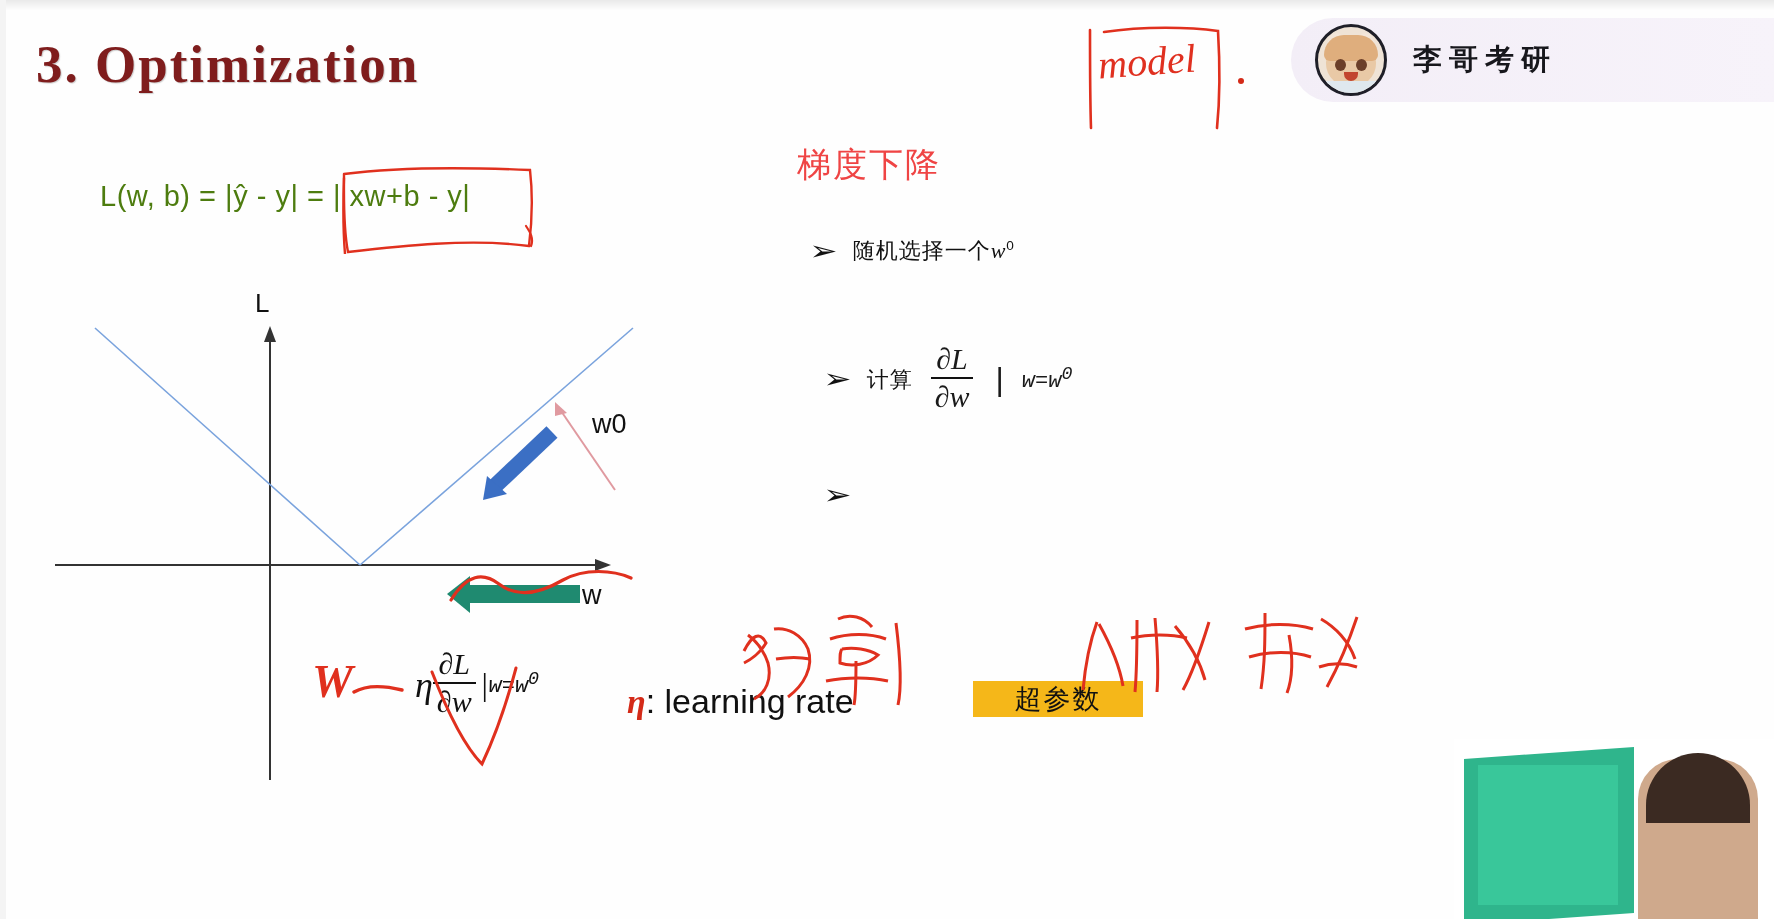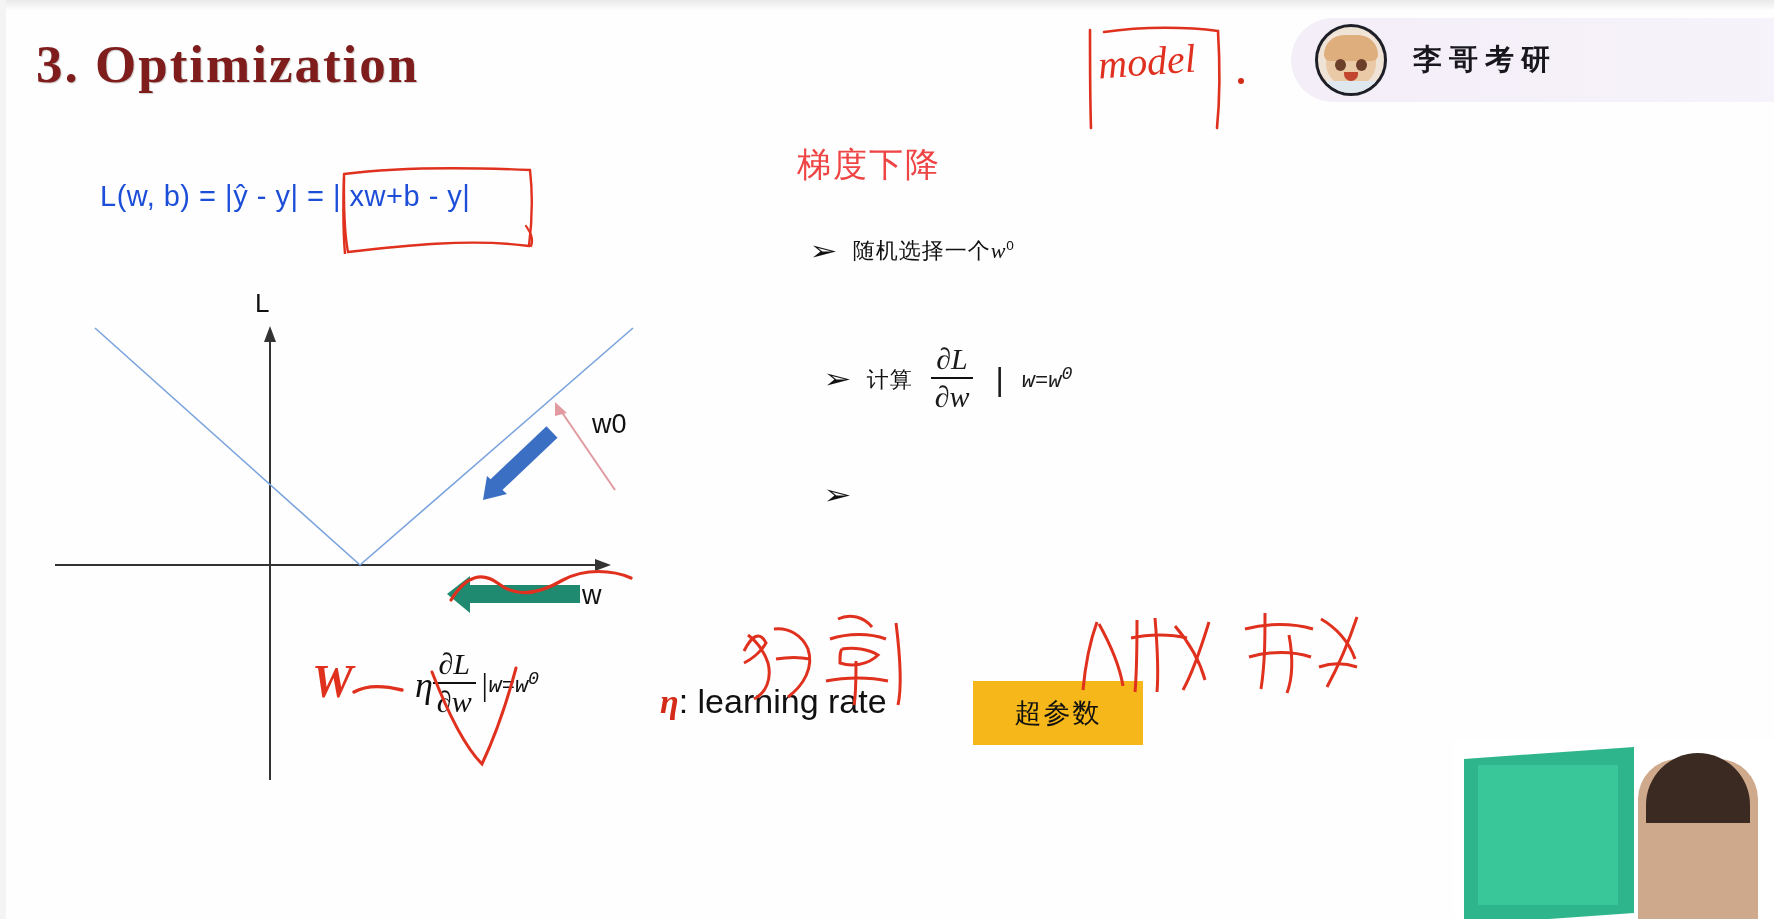--- a/index.html
+++ b/index.html
@@ -10,21 +10,21 @@
   .topfade{position:absolute;left:0;top:0;width:100%;height:10px;
            background:linear-gradient(#e9e9e9,#fdfdfd);}
   .leftedge{position:absolute;left:0;top:0;width:6px;height:919px;background:#f4f4f4;}
 
   
   .title{position:absolute;left:36px;top:34px;font-family:"Liberation Serif","DejaVu Serif",serif;
          font-weight:bold;font-size:53px;letter-spacing:2px;color:#7f1d1d;
          text-shadow:1px 1px 1px rgba(120,120,120,.35);}
 
   
-  .losseq{position:absolute;left:100px;top:180px;font-size:29px;letter-spacing:.5px;color:#1d4ed8;
+  .losseq{position:absolute;left:100px;top:180px;font-size:29px;letter-spacing:.5px;color:#4d7c0f;
           white-space:nowrap;}
   .redbox1{position:absolute;left:340px;top:166px;width:196px;height:88px;}
 
   
   .plot{position:absolute;left:55px;top:280px;width:620px;height:500px;}
   .axlabel-L{position:absolute;left:255px;top:288px;font-size:26px;color:#111;}
   .axlabel-w{position:absolute;left:582px;top:580px;font-size:27px;color:#111;}
   .w0label{position:absolute;left:592px;top:409px;font-size:27px;color:#111;}
 
   
@@ -51,23 +51,23 @@
         font-family:"Liberation Serif","DejaVu Serif",serif;font-style:italic;position:relative;top:-2px;}
   .frac .num{display:block;font-size:30px;line-height:1.05;padding:0 4px;}
   .frac .bar{display:block;height:2px;background:#111;margin:2px 0;}
   .frac .den{display:block;font-size:30px;line-height:1.05;padding:0 4px;}
   .evalbar{font-size:32px;padding-left:4px;}
   .evalsub{font-family:Liberation Mono, monospace;font-style:italic;font-size:22px;}
 
   
   .updrule{position:absolute;left:415px;top:650px;display:flex;align-items:center;
            font-family:"Liberation Serif","DejaVu Serif",serif;font-style:italic;font-size:32px;color:#111;}
-  .lrlabel{position:absolute;left:660px;top:682px;font-size:34px;color:#111;}
+  .lrlabel{position:absolute;left:627px;top:682px;font-size:34px;color:#111;}
   .lrlabel .eta{font-family:"Liberation Serif","DejaVu Serif",serif;font-style:italic;color:#d42a18;font-weight:bold;}
-  .hpbox{position:absolute;left:973px;top:681px;width:170px;height:64px;background:#f5b719;
+  .hpbox{position:absolute;left:973px;top:681px;width:170px;height:36px;background:#f5b719;
          display:flex;align-items:center;justify-content:center;}
   .hpbox span{font-size:27px;letter-spacing:2px;color:#111;}
 
   
   .ink{position:absolute;pointer-events:none;}
   .inktext{position:absolute;color:#e0301e;font-family:"Liberation Serif","DejaVu Serif",serif;
            font-style:italic;white-space:nowrap;}
 
   
   .wm{position:absolute;left:1291px;top:18px;width:483px;height:84px;

